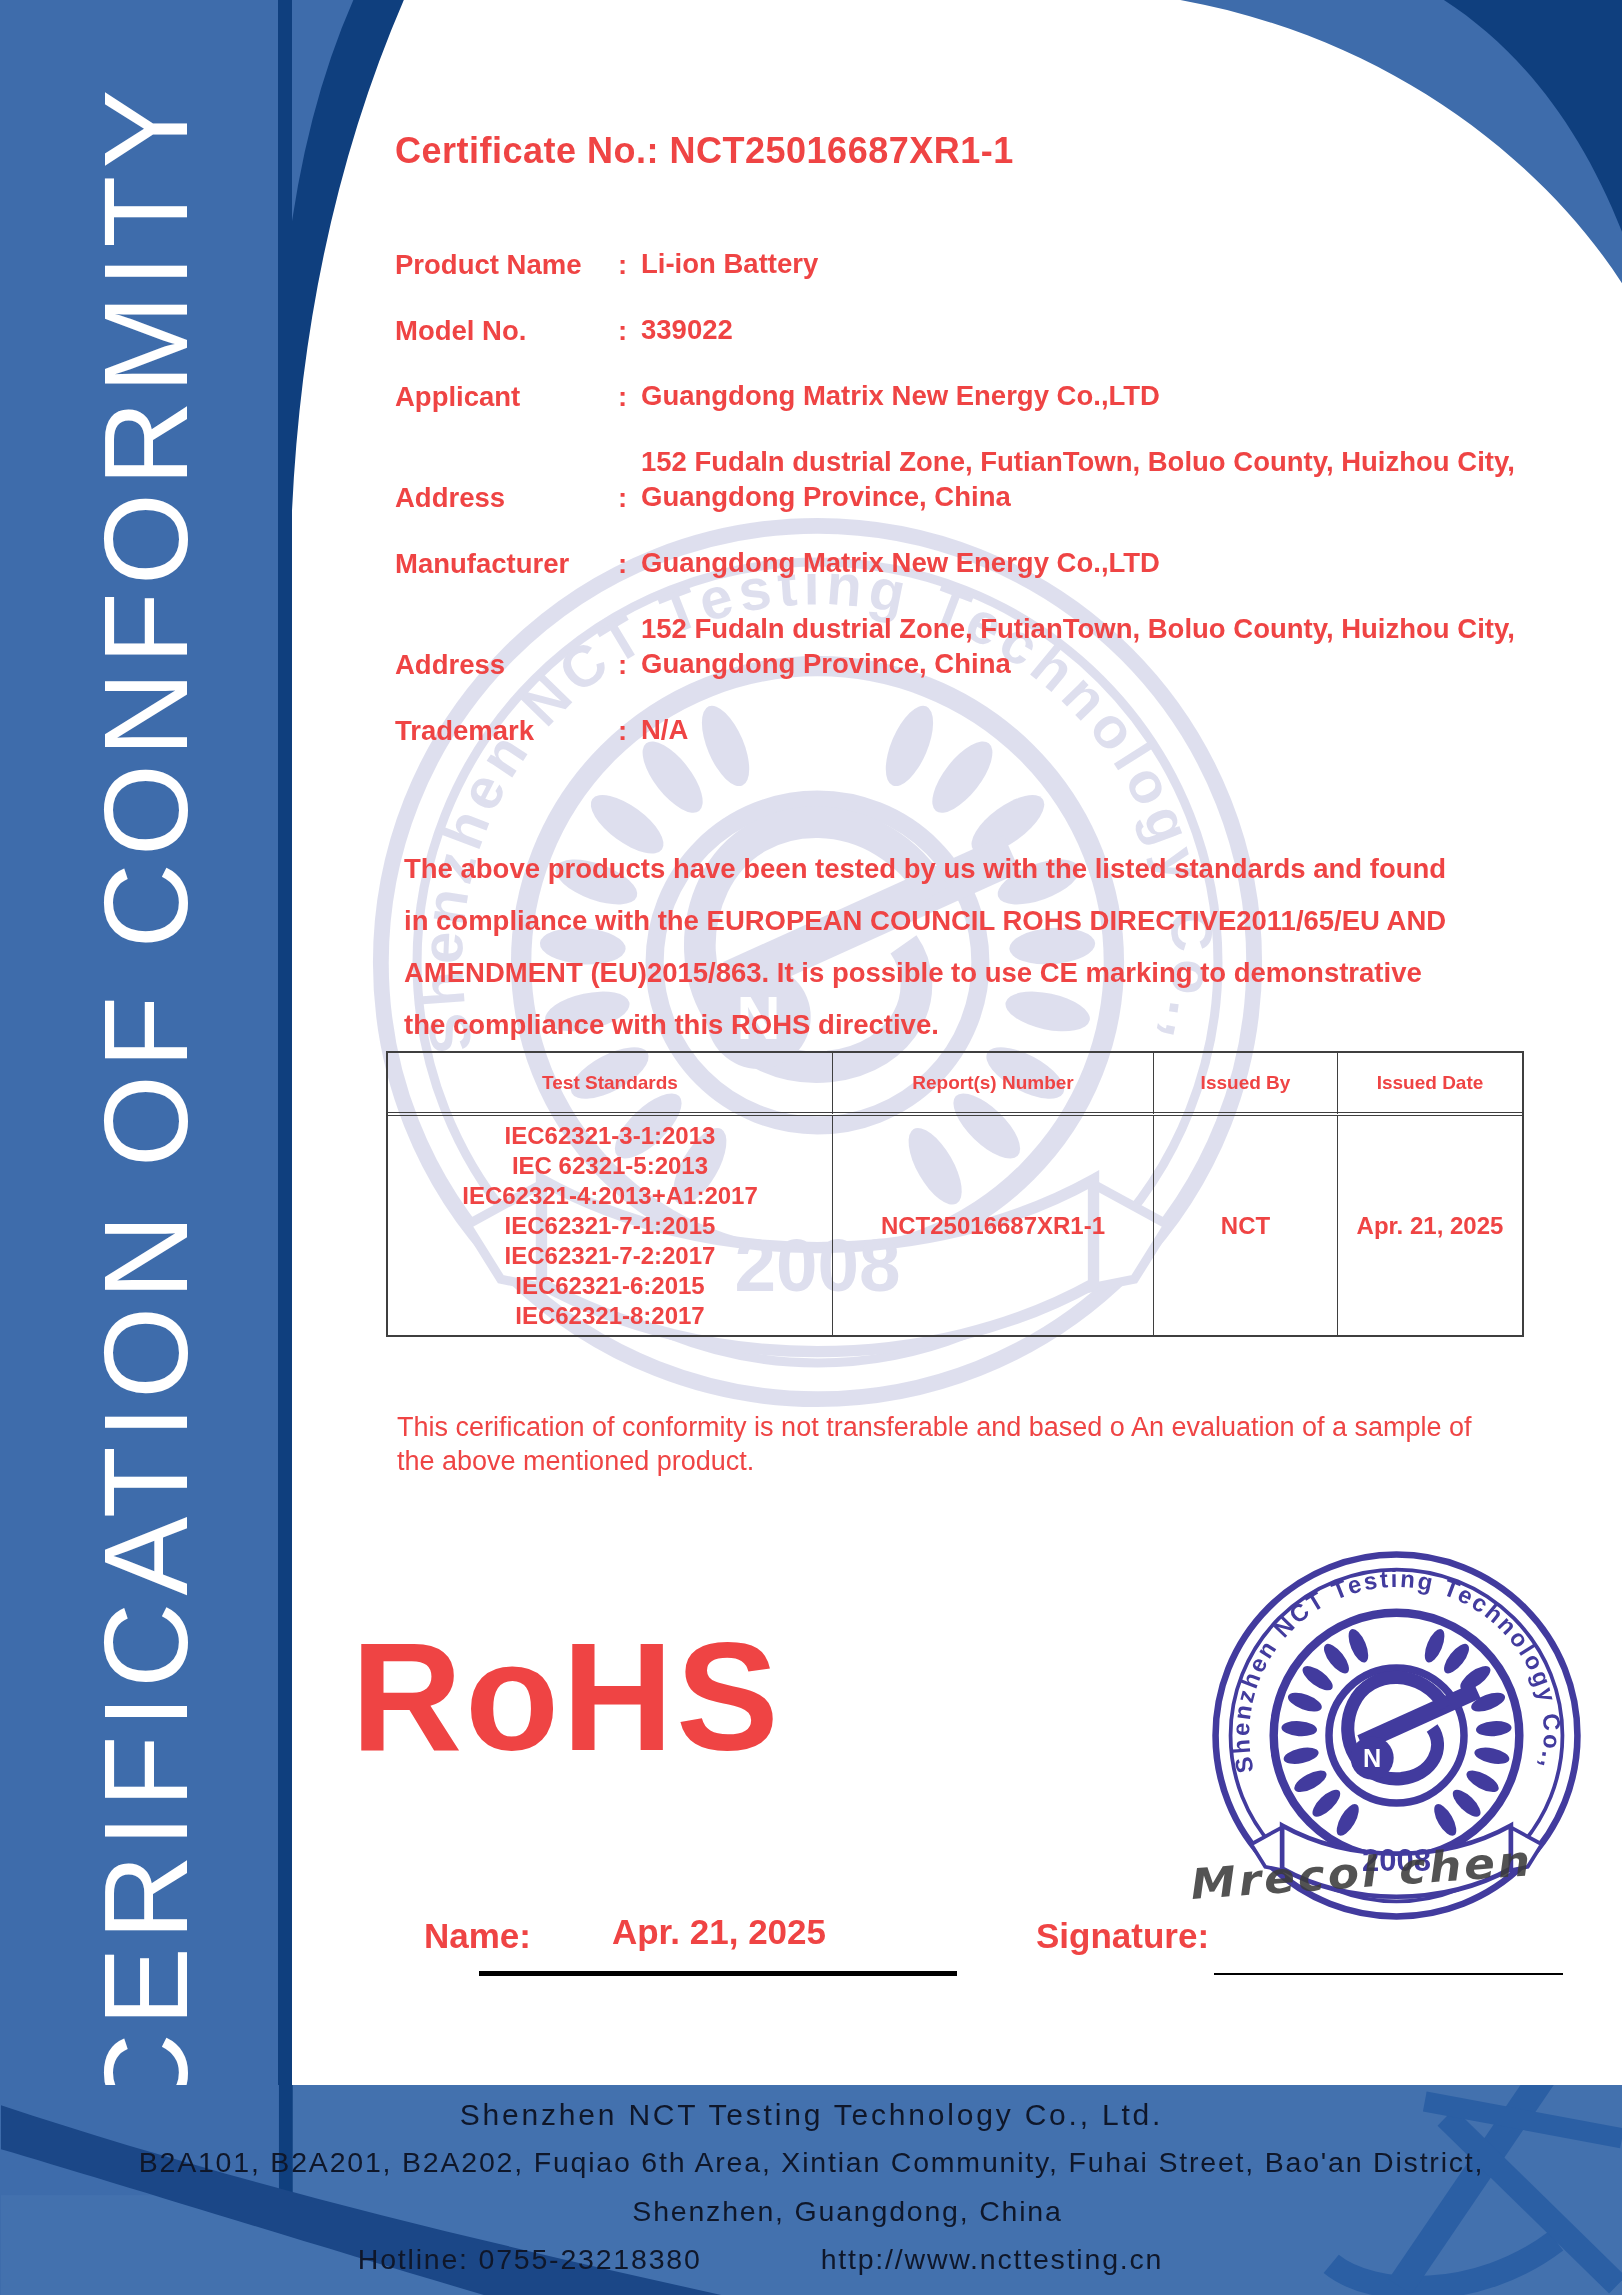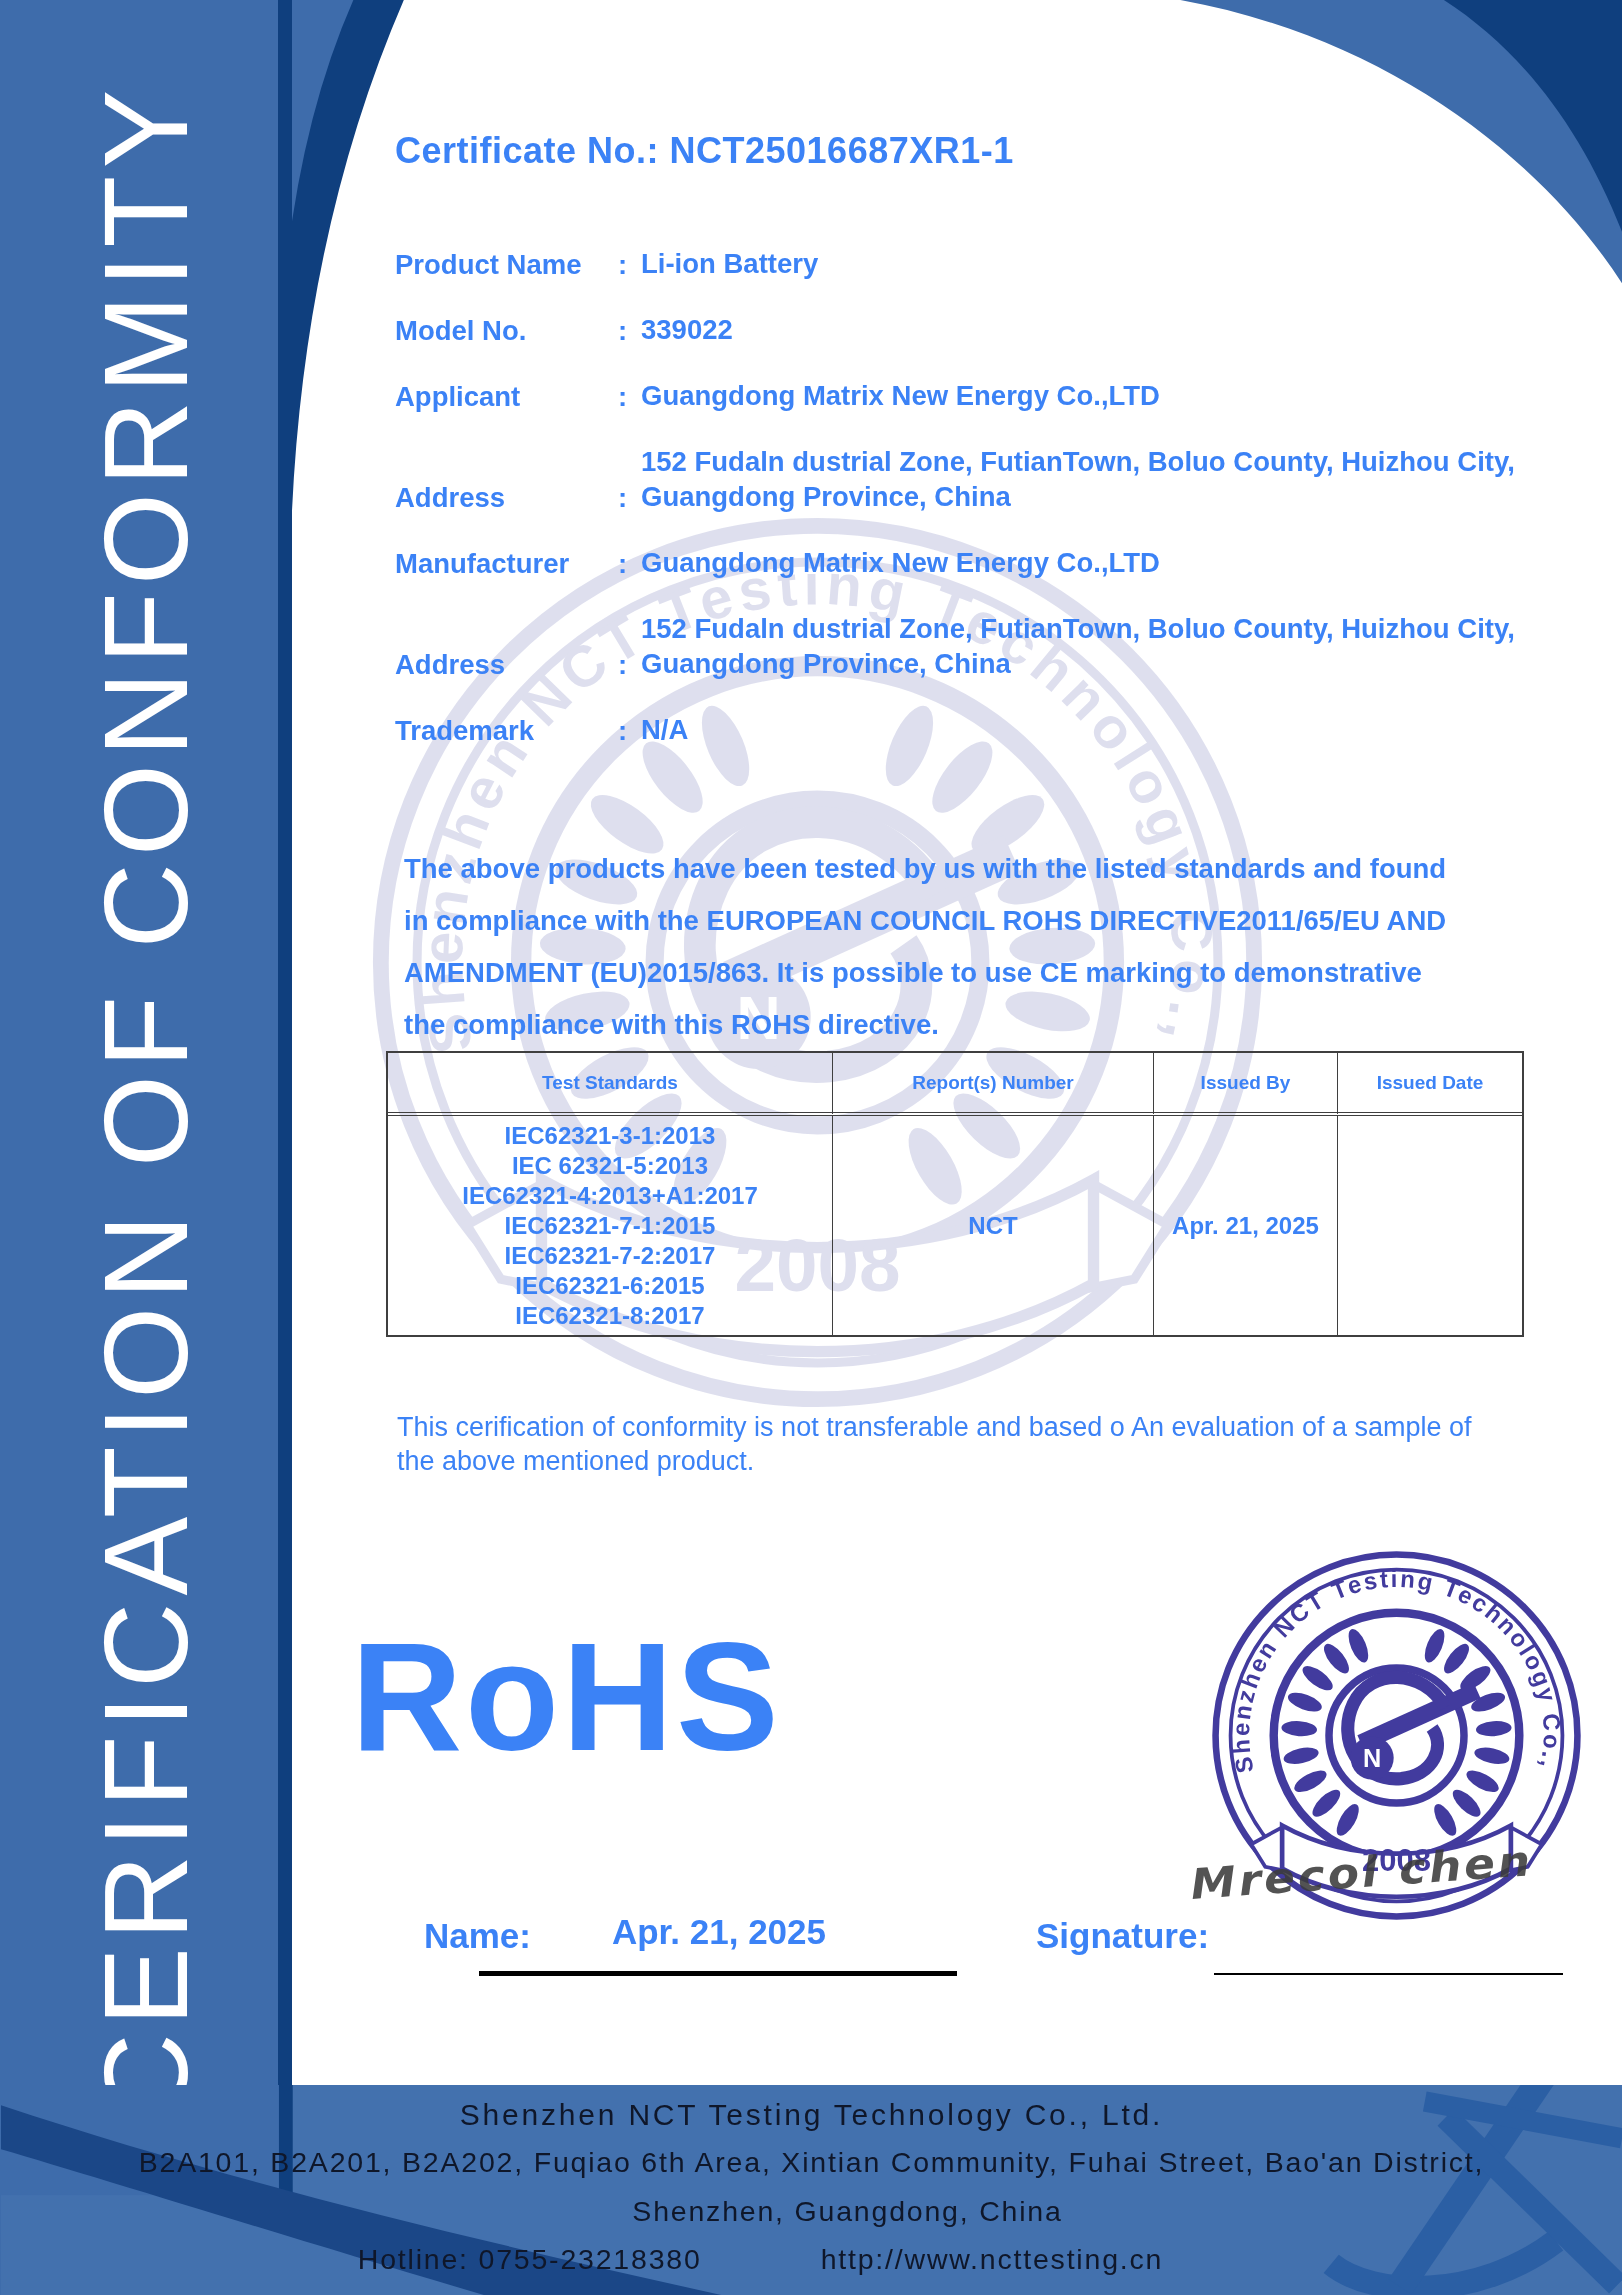--- a/index.html
+++ b/index.html
@@ -15,21 +15,21 @@
     position:absolute;z-index:4;left:-814px;top:1090px;width:1919px;height:138px;
     transform:rotate(-90deg);transform-origin:50% 50%;
     color:#ffffff;font-size:118px;font-weight:400;letter-spacing:7.3px;white-space:nowrap;
     text-align:center;line-height:138px;
   }
   
   #tr-decor{position:absolute;right:0;top:0;z-index:2;}
   
   #watermark{position:absolute;left:365px;top:510px;width:905px;height:905px;z-index:1;color:#9397c8;opacity:.30;}
   
-  .content{position:absolute;z-index:5;color:#3b82f6;}
+  .content{position:absolute;z-index:5;color:#ef4444;}
   #cert-no{left:395px;top:130px;font-size:36px;font-weight:700;letter-spacing:0.5px;}
   #fields{left:395px;top:246px;width:1139px;}
   .frow{display:flex;align-items:flex-end;margin-bottom:31px;font-weight:700;font-size:27.5px;}
   .flabel{width:209px;flex:0 0 209px;}
   .fcolon{width:37px;flex:0 0 37px;text-align:center;}
   .fvalue{max-width:937px;line-height:35px;}
   #statement{left:404px;top:843px;width:1166px;font-size:27.5px;font-weight:700;line-height:52px;white-space:pre-line;}
   
   #stable{left:386px;top:1051px;width:1134px;border:2.8px solid #3f3f3f;display:grid;
           grid-template-columns:445px 321px 184px 184px;background:#fff0;}
@@ -184,20 +184,21 @@
     <div class="th">Report(s) Number</div>
     <div class="th">Issued By</div>
     <div class="th">Issued Date</div>
     <div class="td" id="std-cell">IEC62321-3-1:2013
 IEC 62321-5:2013
 IEC62321-4:2013+A1:2017
 IEC62321-7-1:2015
 IEC62321-7-2:2017
 IEC62321-6:2015
 IEC62321-8:2017</div>
+    <div class="td">NCT25016687XR1-1</div>
     <div class="td">NCT</div>
     <div class="td">Apr. 21, 2025</div>
   </div>
 
   <div id="note" class="content">This cerification of conformity is not transferable and based o An evaluation of a sample of
 the above mentioned product.</div>
 
   <div id="rohs" class="content">RoHS</div>
 
   <div id="date-label" class="content">Name:</div>

